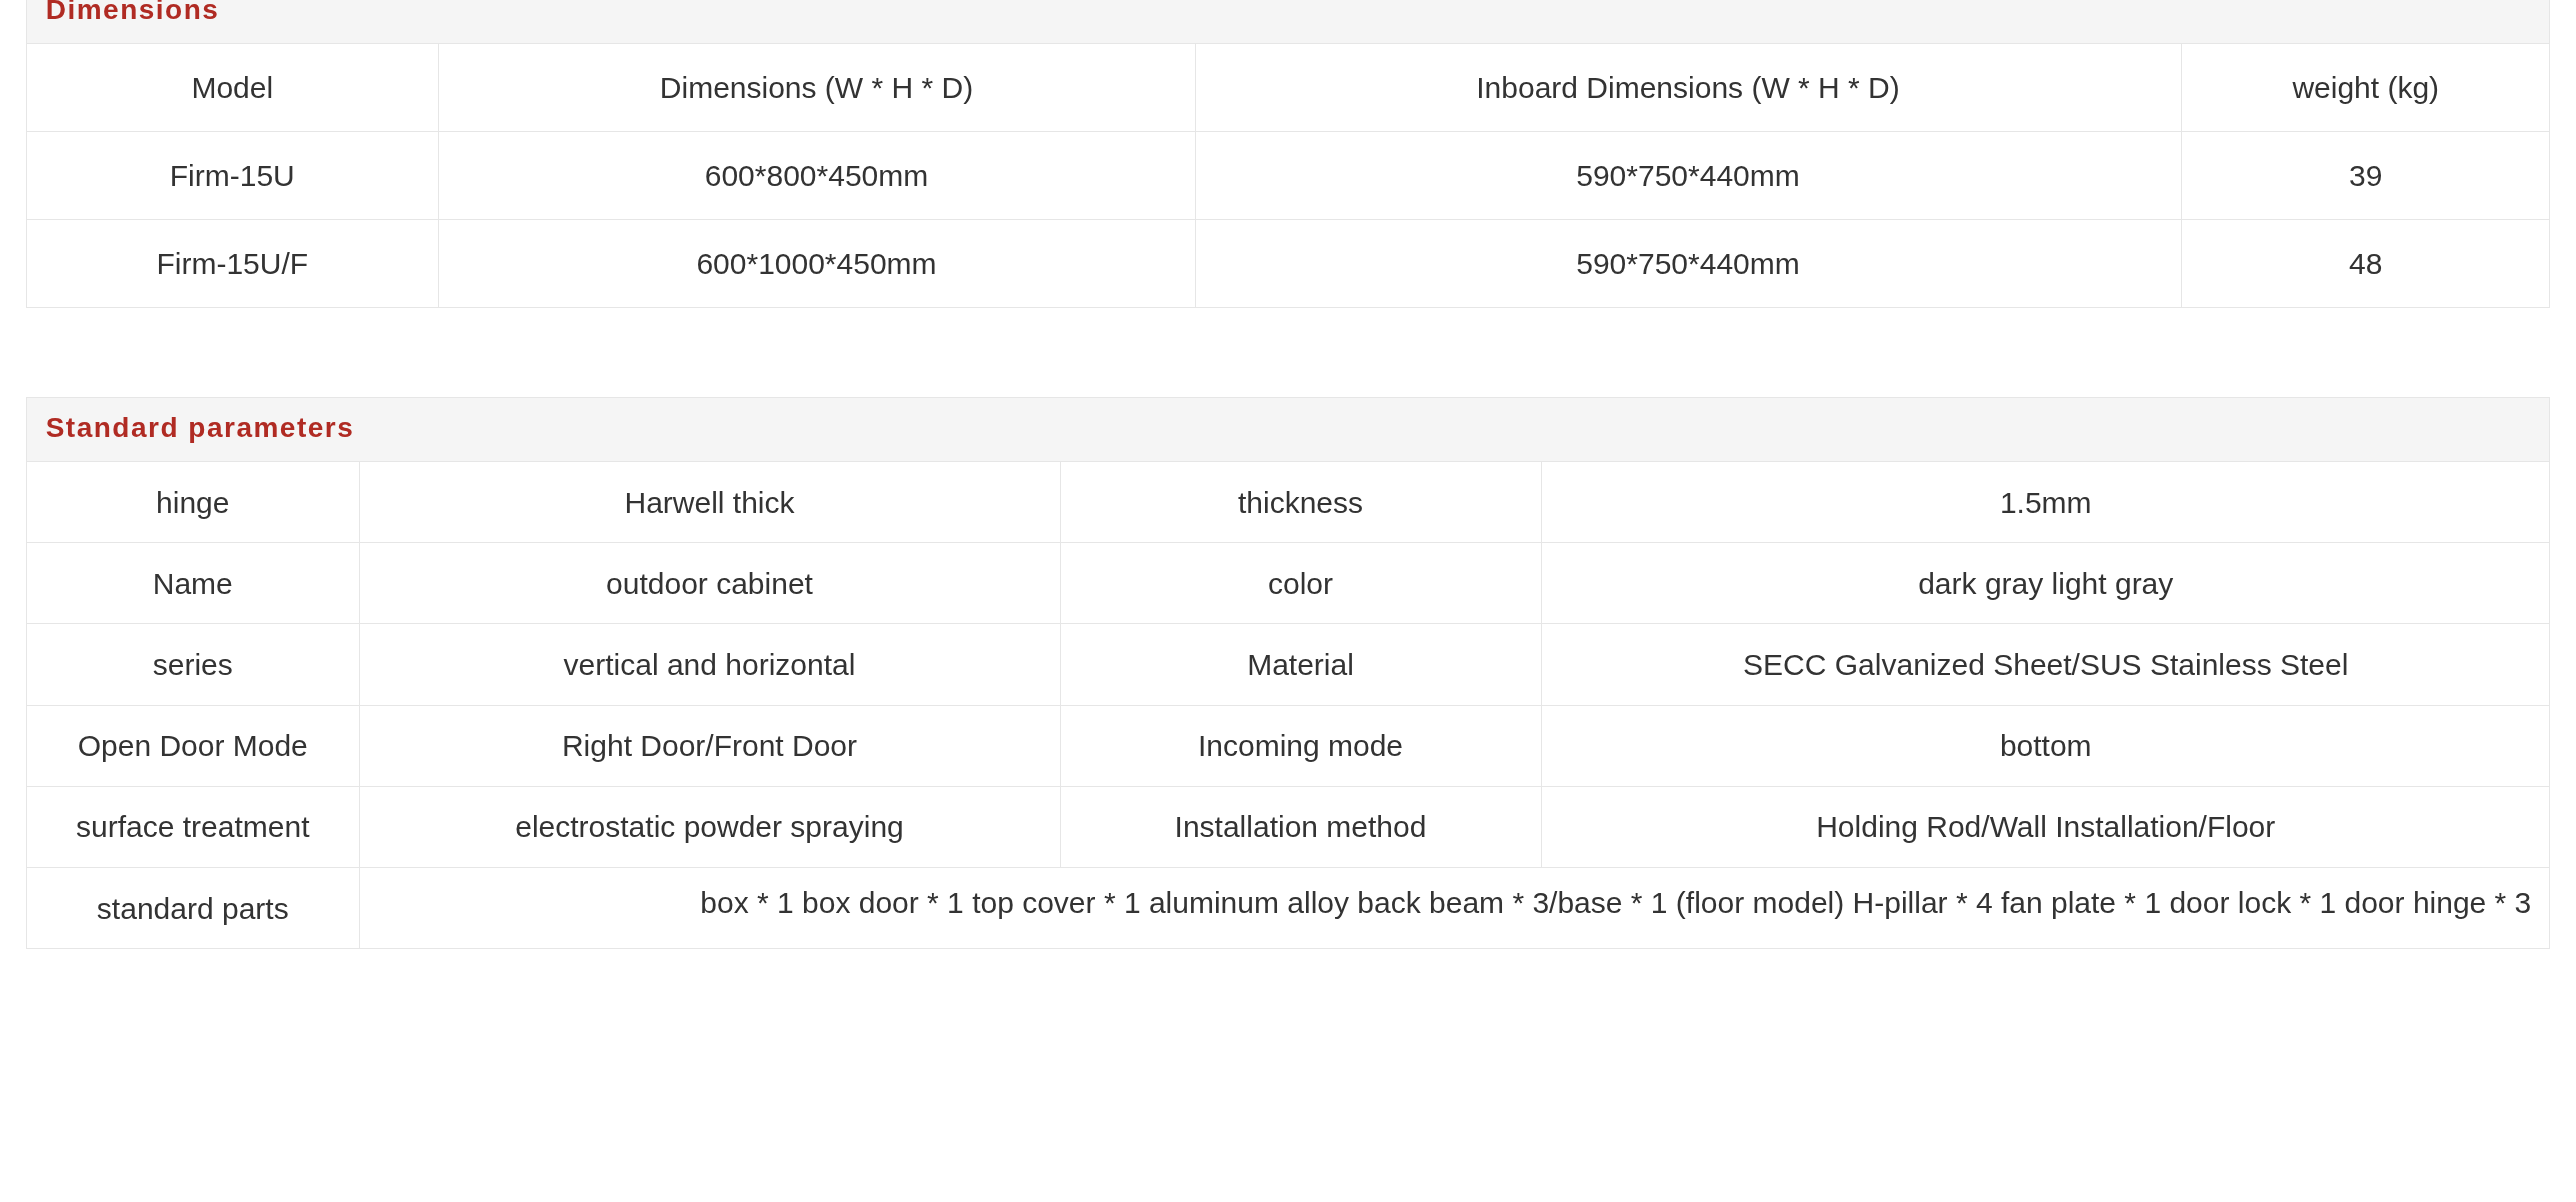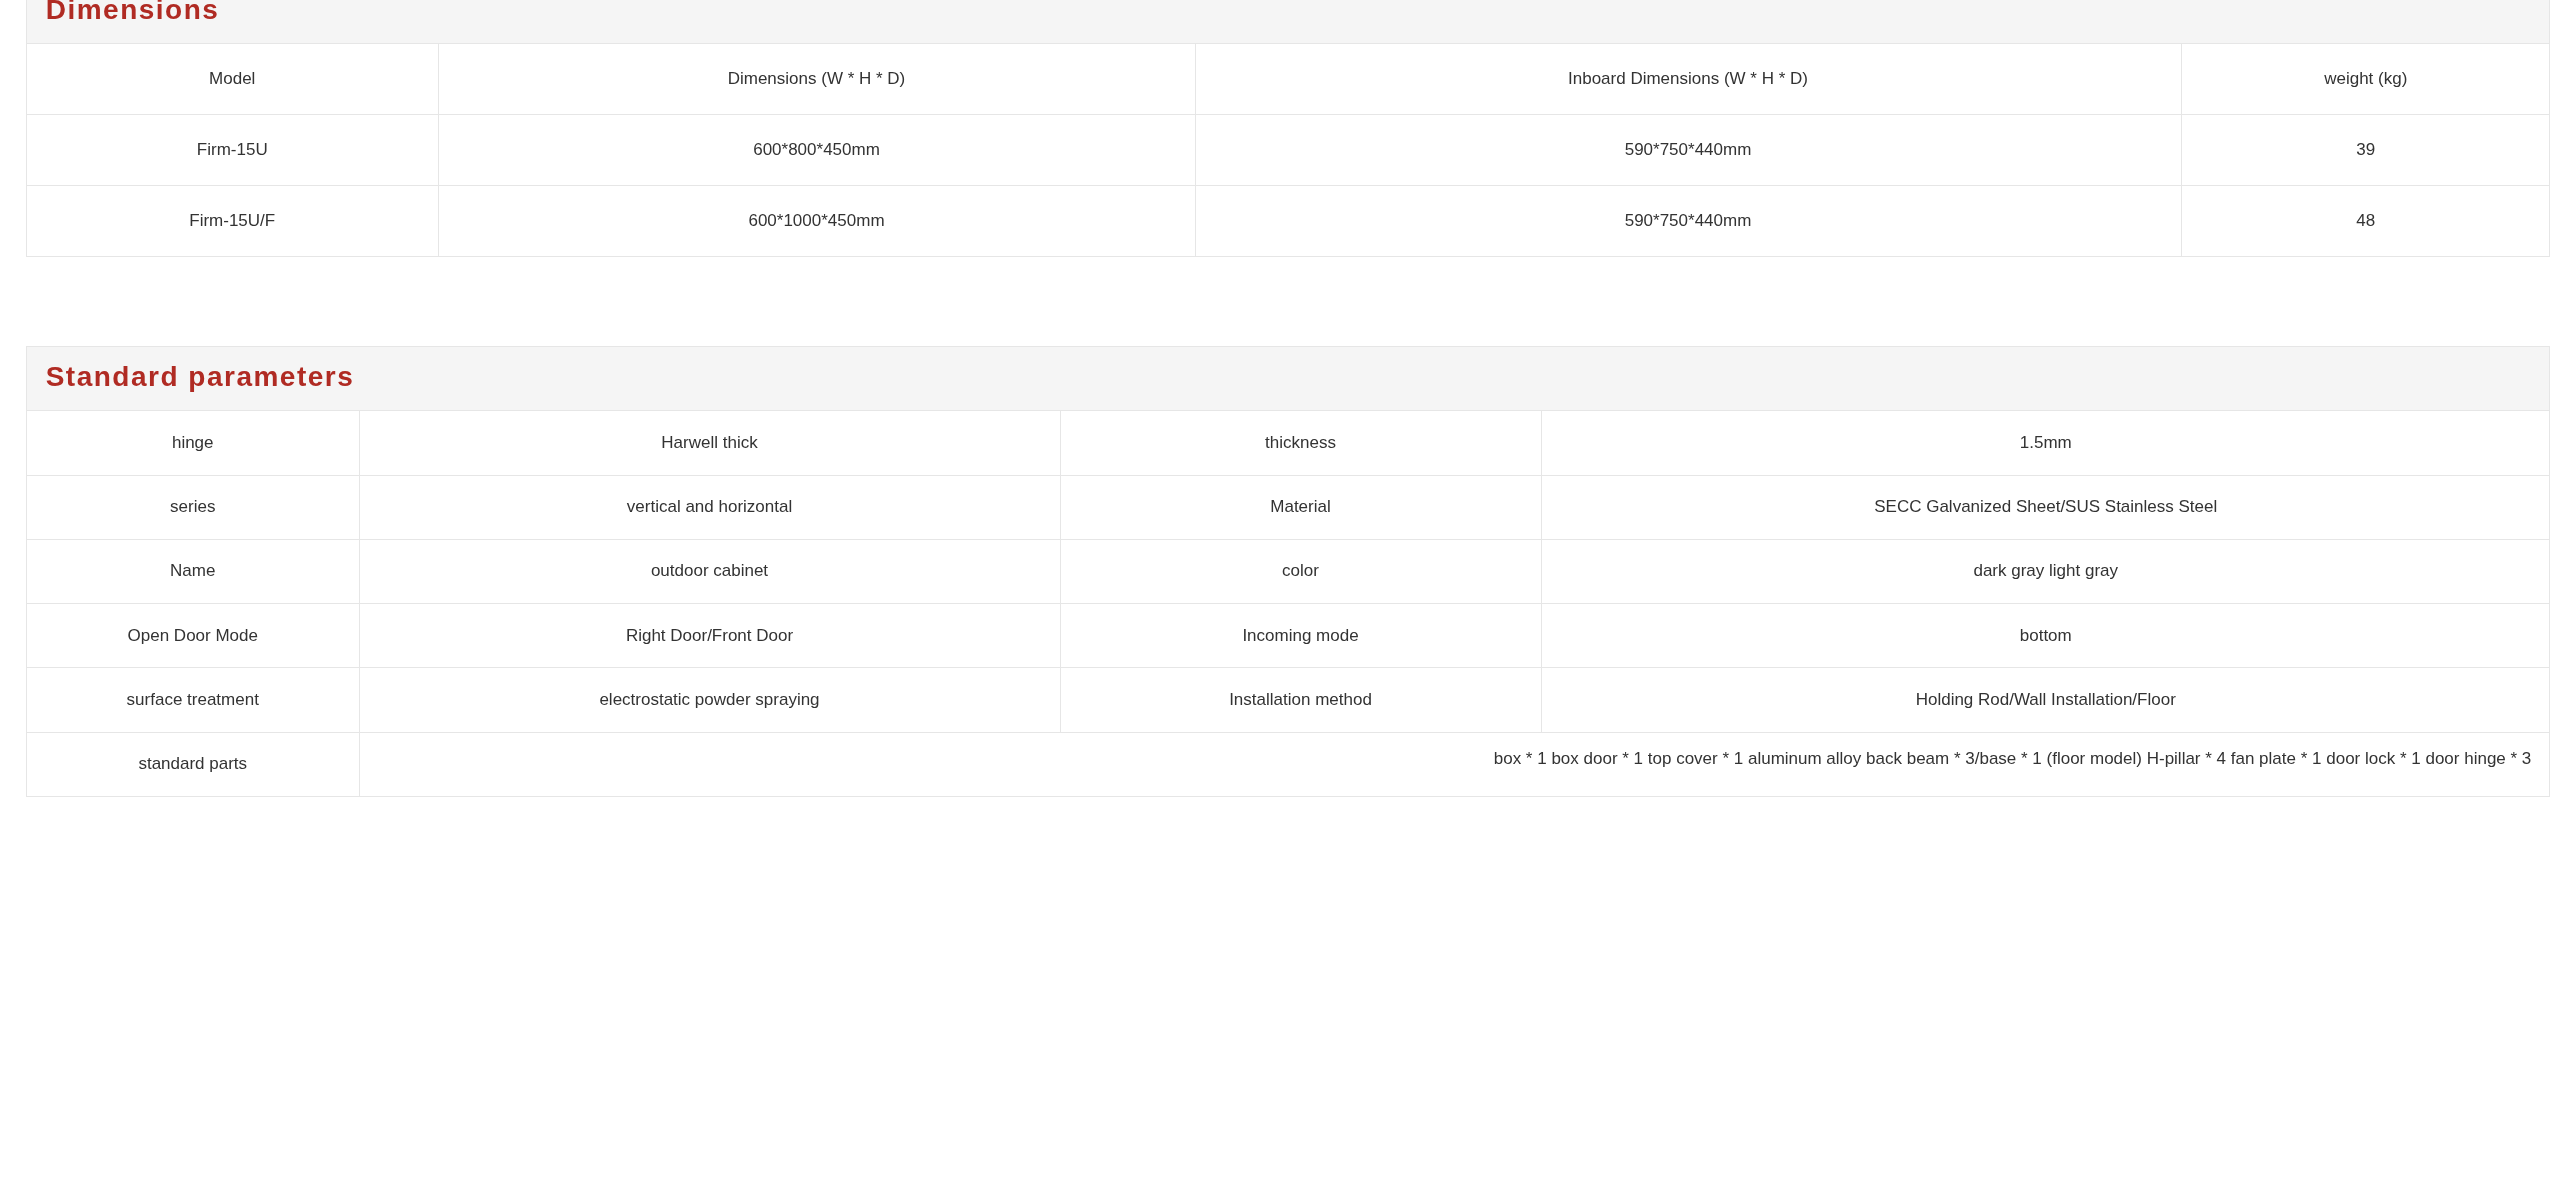--- a/index.html
+++ b/index.html
@@ -40,21 +40,21 @@
   }
   table {
     width: 100%;
     border-collapse: collapse;
     table-layout: fixed;
   }
   td, th {
     border: 0.9px solid #e6e6e6;
     border-left: none;
     border-top: none;
-    font-size: 17px;
+    font-size: 30px;
     font-weight: normal;
     color: #333333;
     text-align: center;
     padding: 24px 9.3px;
     box-sizing: border-box;
     line-height: 1.3;
   }
   td:last-child, th:last-child {
     border-right: none;
     margin-left: 19px;
@@ -149,30 +149,30 @@
           <col class="c4">
       </colgroup>
       <tbody>
         <tr>
           <td class="label">hinge</td>
           <td class="value">Harwell thick</td>
           <td class="label">thickness</td>
           <td class="value">1.5mm</td>
         </tr>
         <tr>
+          <td class="label">Name</td>
+          <td class="value">outdoor cabinet</td>
+          <td class="label">color</td>
+          <td class="value">dark gray light gray</td>
+        </tr>
+        <tr>
           <td class="label">series</td>
           <td class="value">vertical and horizontal</td>
           <td class="label">Material</td>
           <td class="value">SECC Galvanized Sheet/SUS Stainless Steel</td>
-        </tr>
-        <tr>
-          <td class="label">Name</td>
-          <td class="value">outdoor cabinet</td>
-          <td class="label">color</td>
-          <td class="value">dark gray light gray</td>
         </tr>
         <tr>
           <td class="label">Open Door Mode</td>
           <td class="value">Right Door/Front Door</td>
           <td class="label">Incoming mode</td>
           <td class="value">bottom</td>
         </tr>
         <tr>
           <td class="label">surface treatment</td>
           <td class="value">electrostatic powder spraying</td>

